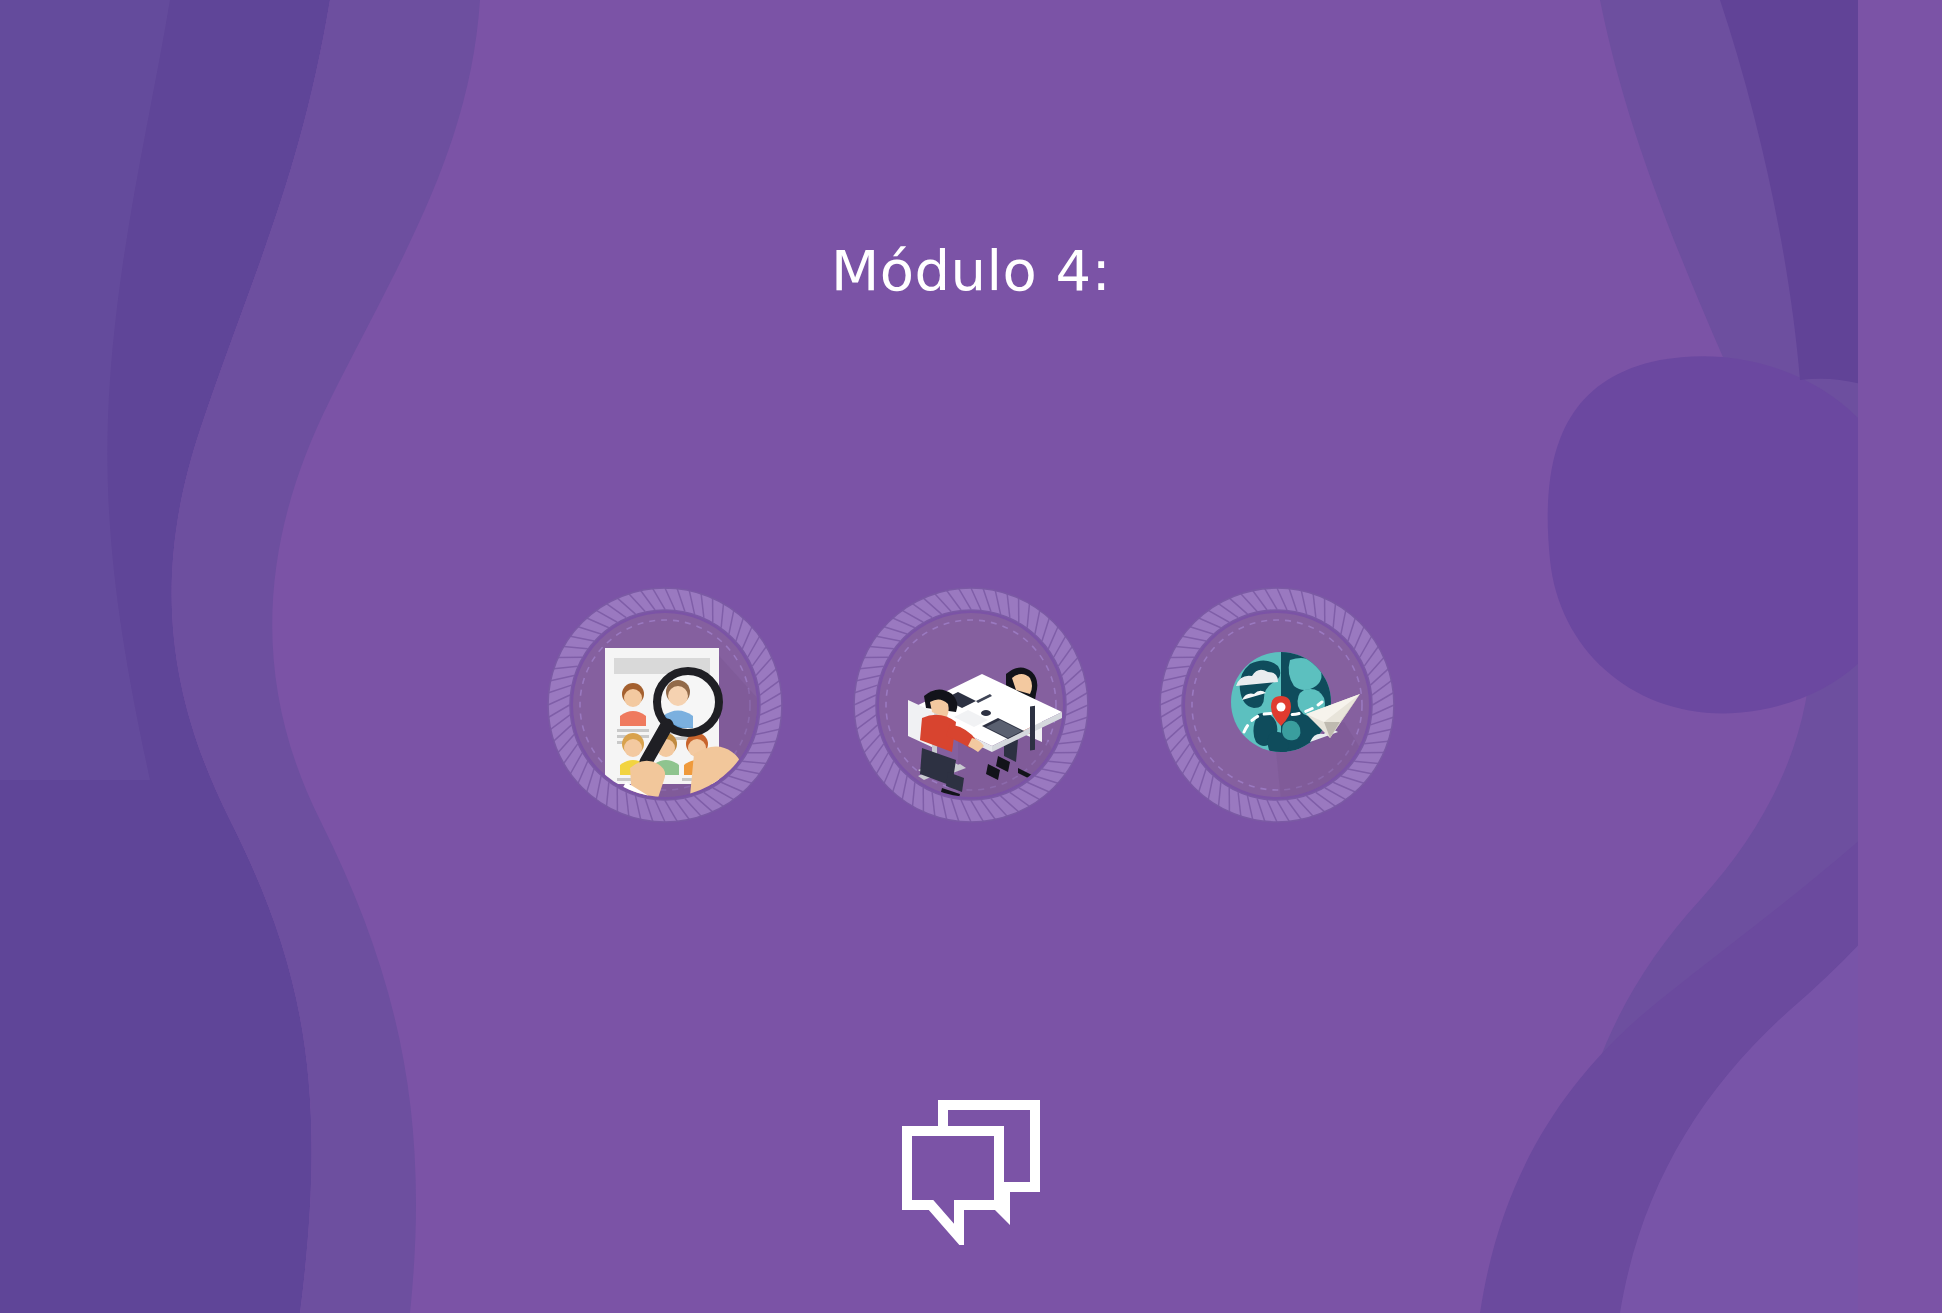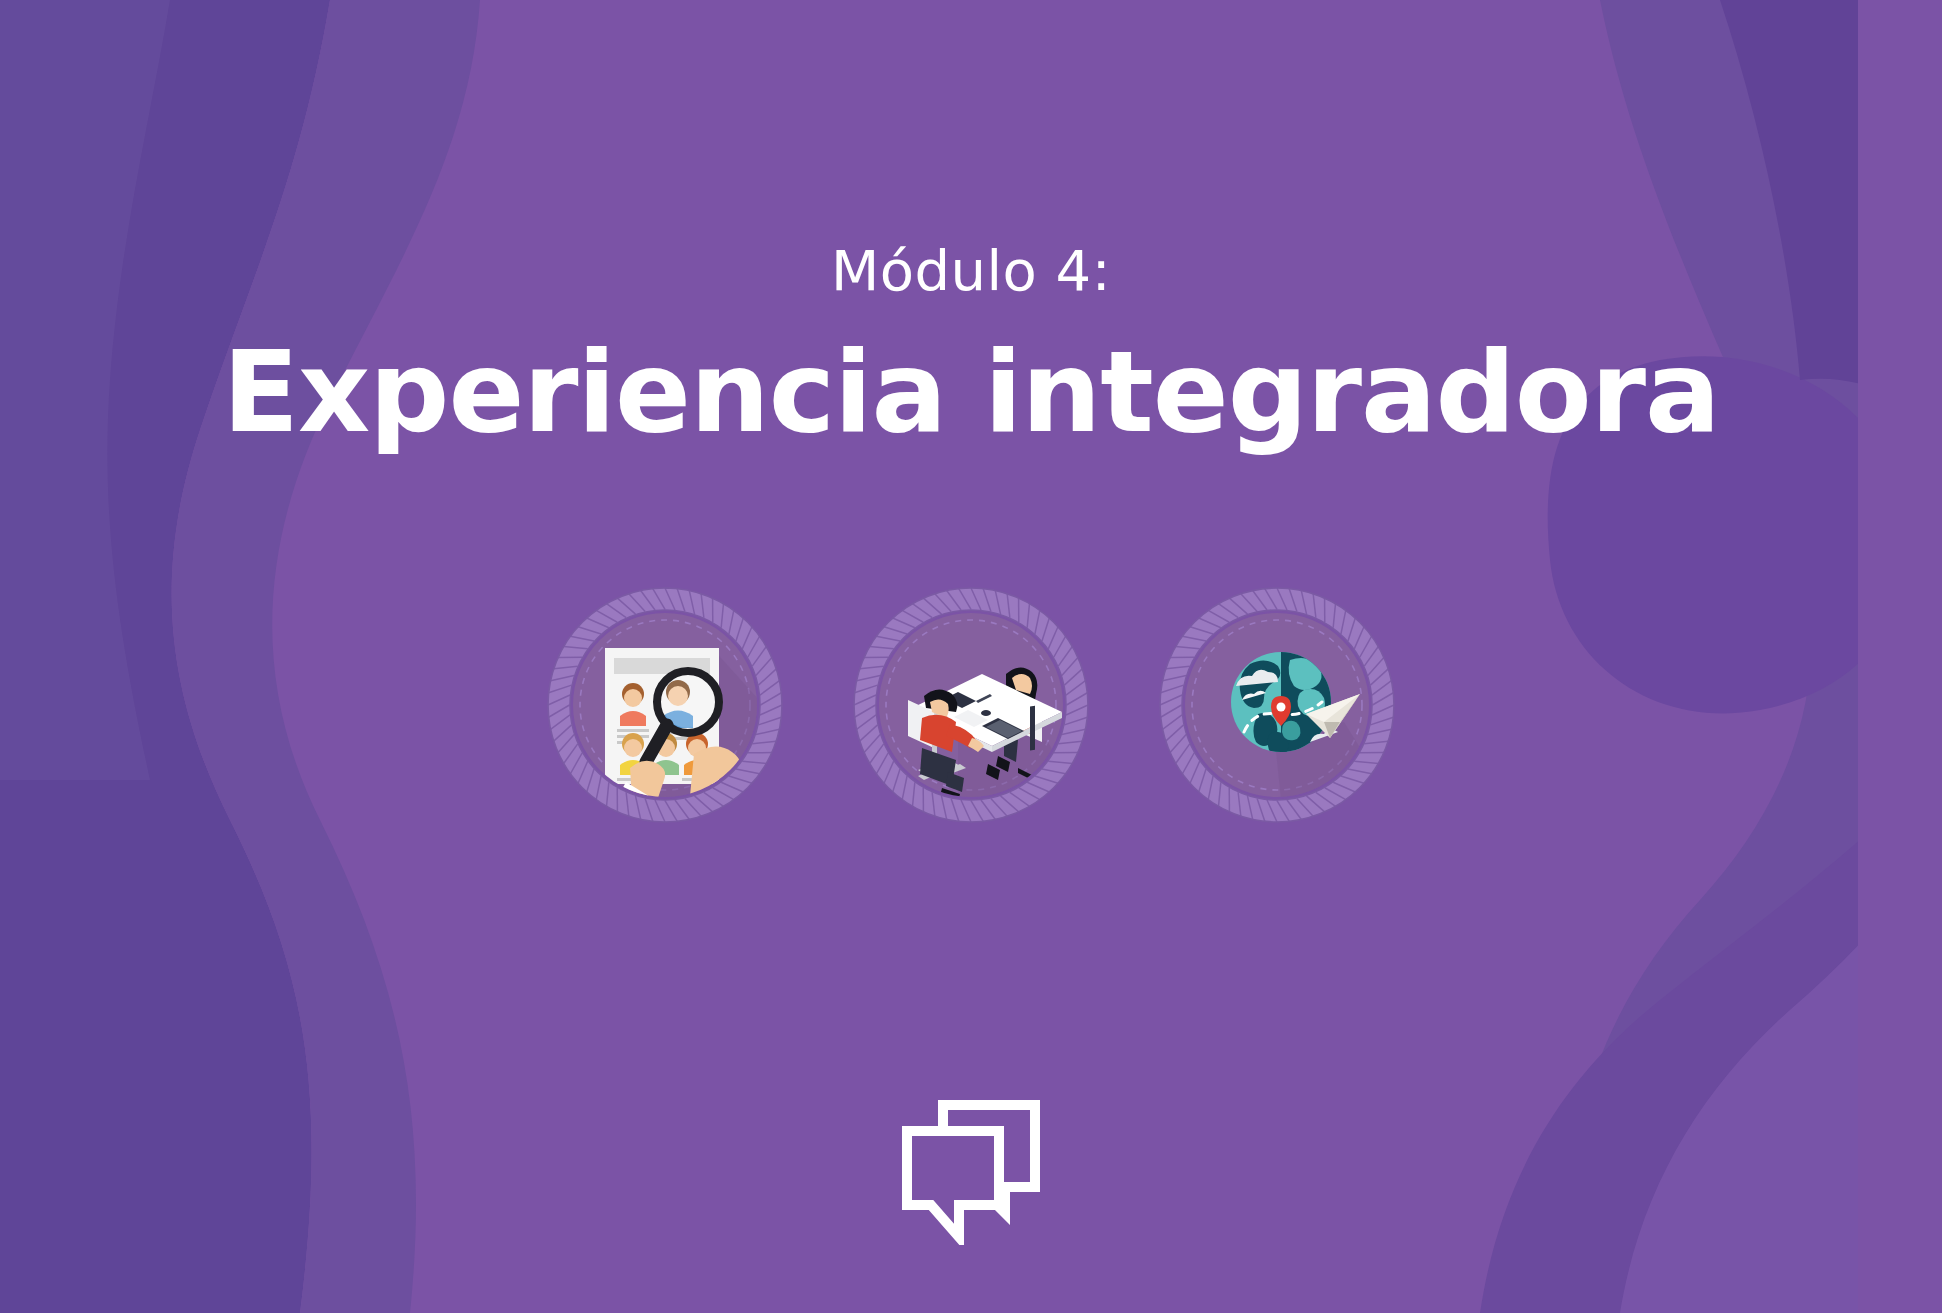--- a/index.html
+++ b/index.html
@@ -138,21 +138,20 @@
          C1860,950 1910,890 1942,840 Z"></path>
 
     <path fill="#6a51a0" opacity="0.5" d="M0,0 L170,0
          C150,120 120,240 110,380
          C100,520 120,640 150,780
          L0,780 Z"></path>
   </svg>
 
   <div class="text-block">
     <p class="eyebrow">Módulo 4:</p>
-    <h1 class="headline">Experiencia integradora</h1>
   </div>
 
   <div class="icon-row">
 
     <div class="medallion">
       <svg viewBox="0 0 246 246" aria-hidden="true">
         <defs>
           <clipPath id="disc1">
               <circle cx="123" cy="123" r="92"></circle>
             </clipPath>

